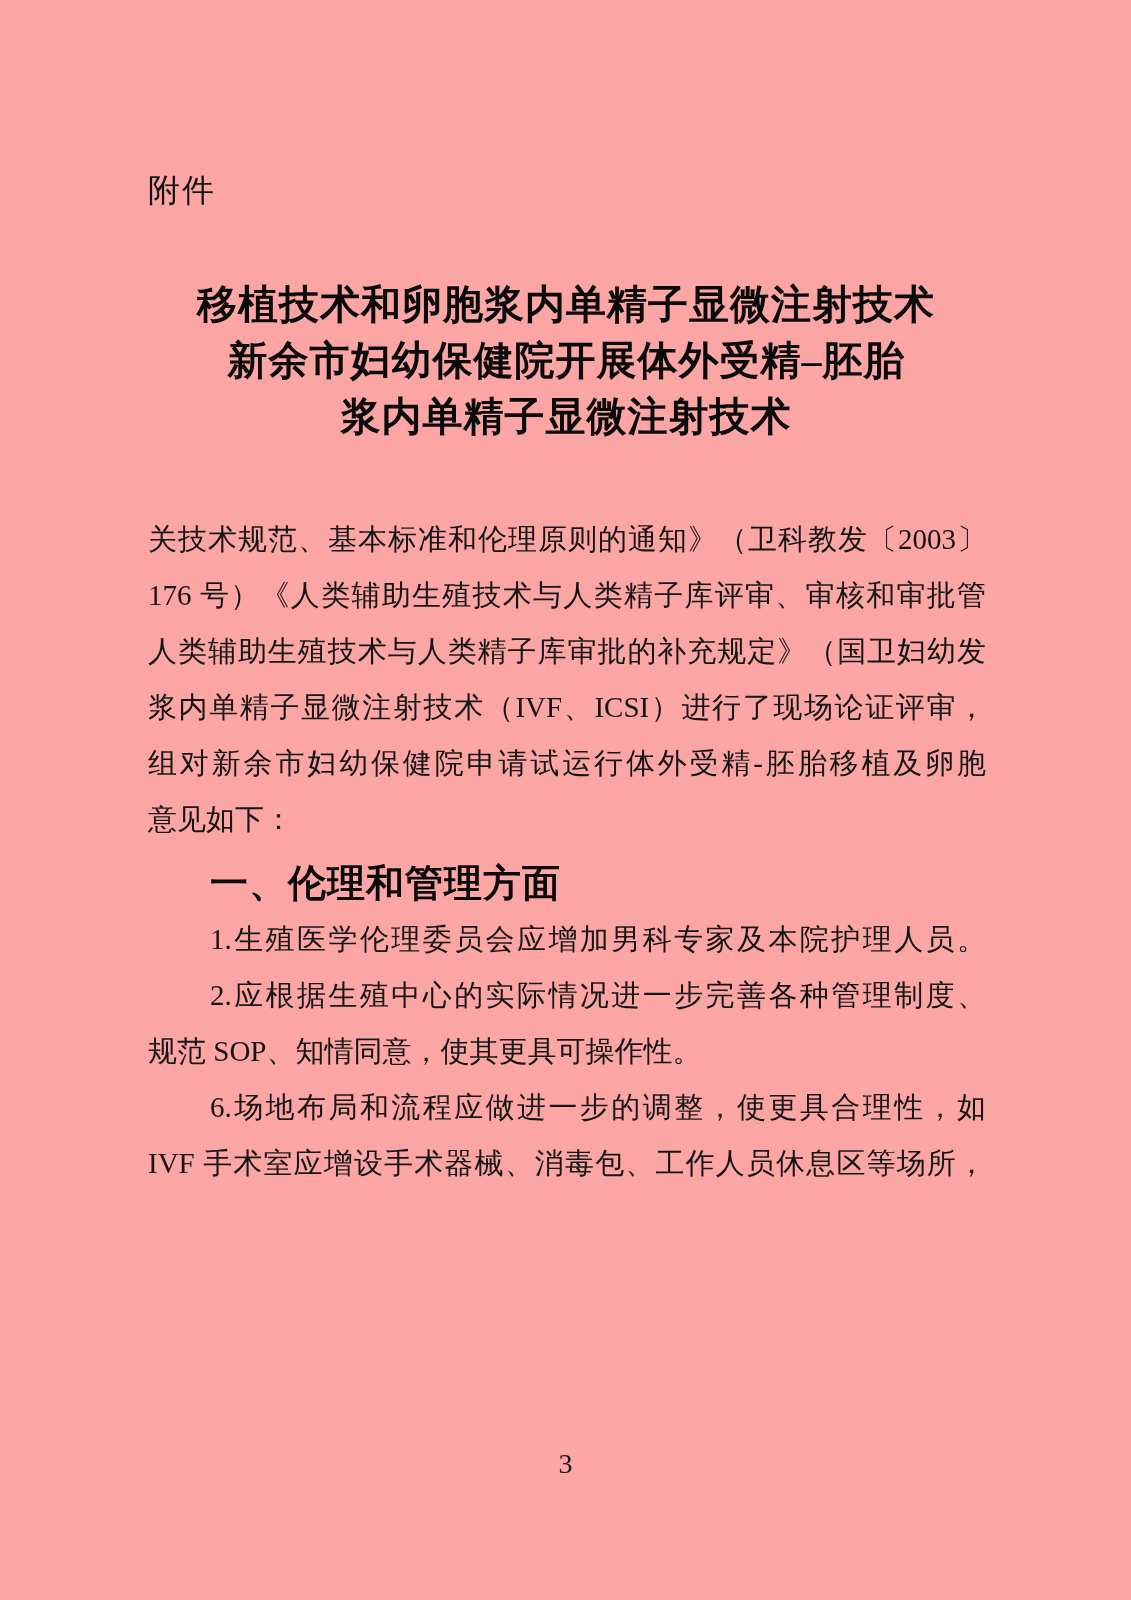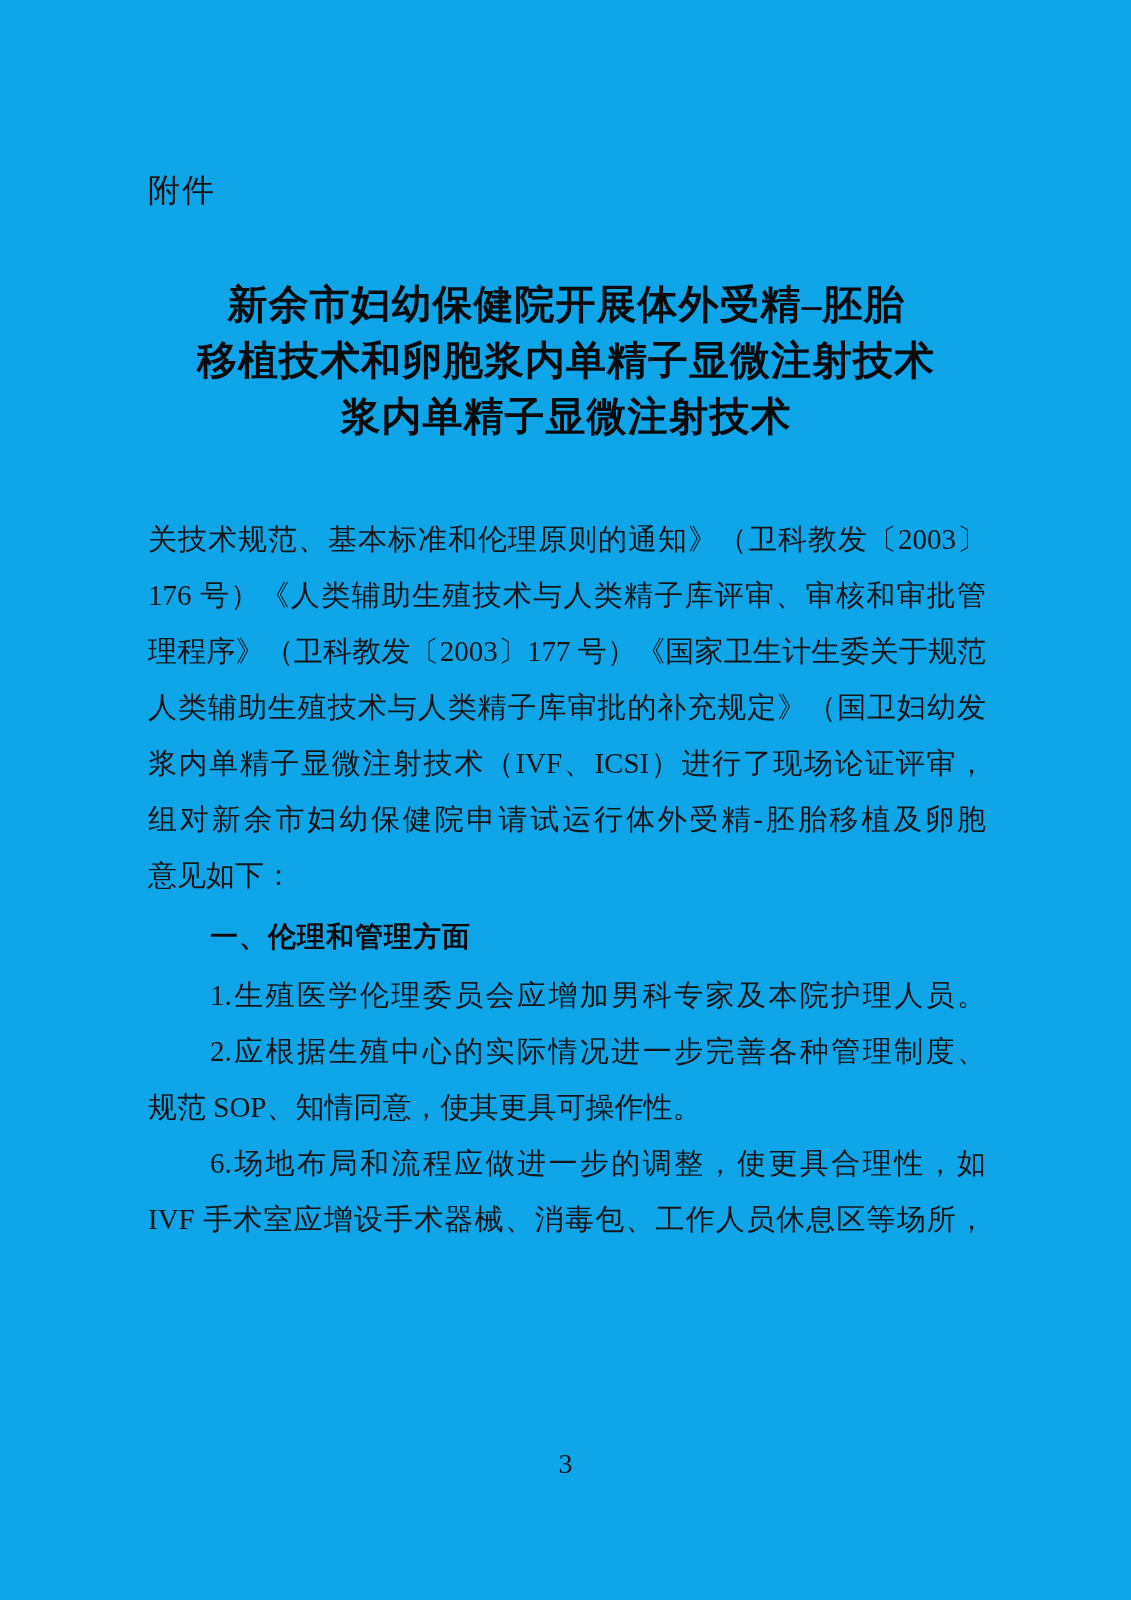--- a/index.html
+++ b/index.html
@@ -4,21 +4,21 @@
 <style>
   html, body {
     margin: 0;
     padding: 0;
     background: #ffffff;
   }
   .page {
     position: relative;
     width: 1131px;
     height: 1600px;
-    background: #0ea5e9;
+    background: #fca5a5;
     color: #111111;
     overflow: hidden;
   }
   .attachment {
     position: absolute;
     left: 148px;
     top: 170px;
     font-family: "Liberation Sans", "DejaVu Sans", sans-serif;
     font-size: 32px;
     line-height: 40px;
@@ -52,23 +52,23 @@
     line-height: 56px;
   }
   .line.indent {
     padding-left: 62px;
   }
   .line.fill {
     text-align: justify;
     text-align-last: justify;
   }
   .line.heading {
-    font-family: Liberation Mono, monospace;
+    font-family: Liberation Sans, sans-serif;
     font-weight: bold;
-    font-size: 28px;
+    font-size: 38px;
     color: #0a0a0a;
     margin-top: 8px;
     letter-spacing: 1px;
   }
   .page-number {
     position: absolute;
     left: 0;
     top: 1448px;
     width: 100%;
     text-align: center;
@@ -78,29 +78,28 @@
   }
 </style>
 </head>
 <body>
 
 <div class="page">
 
   <div class="attachment">附件</div>
 
   <div class="title">
+    <div>移植技术和卵胞浆内单精子显微注射技术</div>
     <div>新余市妇幼保健院开展体外受精–胚胎</div>
-    <div>移植技术和卵胞浆内单精子显微注射技术</div>
     <div>浆内单精子显微注射技术</div>
   </div>
 
   <div class="body-text">
       <div class="line fill">关技术规范、基本标准和伦理原则的通知》（卫科教发〔2003〕</div>
       <div class="line fill">176 号）《人类辅助生殖技术与人类精子库评审、审核和审批管</div>
-      <div class="line fill">理程序》（卫科教发〔2003〕177 号）《国家卫生计生委关于规范</div>
       <div class="line fill">人类辅助生殖技术与人类精子库审批的补充规定》（国卫妇幼发</div>
       <div class="line fill">浆内单精子显微注射技术（IVF、ICSI）进行了现场论证评审，</div>
       <div class="line fill">组对新余市妇幼保健院申请试运行体外受精-胚胎移植及卵胞</div>
       <div class="line">意见如下：</div>
       <div class="line indent heading">一、伦理和管理方面</div>
       <div class="line indent fill">1.生殖医学伦理委员会应增加男科专家及本院护理人员。</div>
       <div class="line indent fill">2.应根据生殖中心的实际情况进一步完善各种管理制度、</div>
       <div class="line">规范 SOP、知情同意，使其更具可操作性。</div>
       <div class="line indent fill">6.场地布局和流程应做进一步的调整，使更具合理性，如</div>
       <div class="line fill">IVF 手术室应增设手术器械、消毒包、工作人员休息区等场所，</div>

